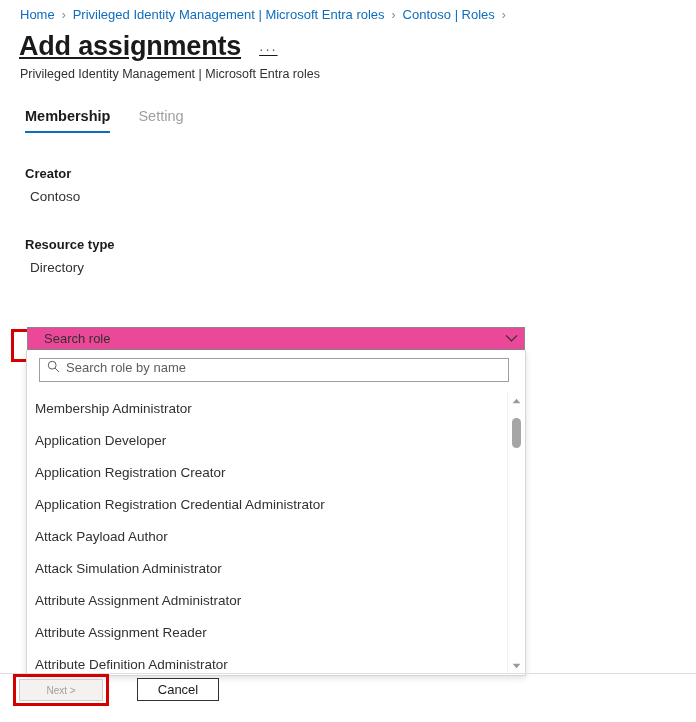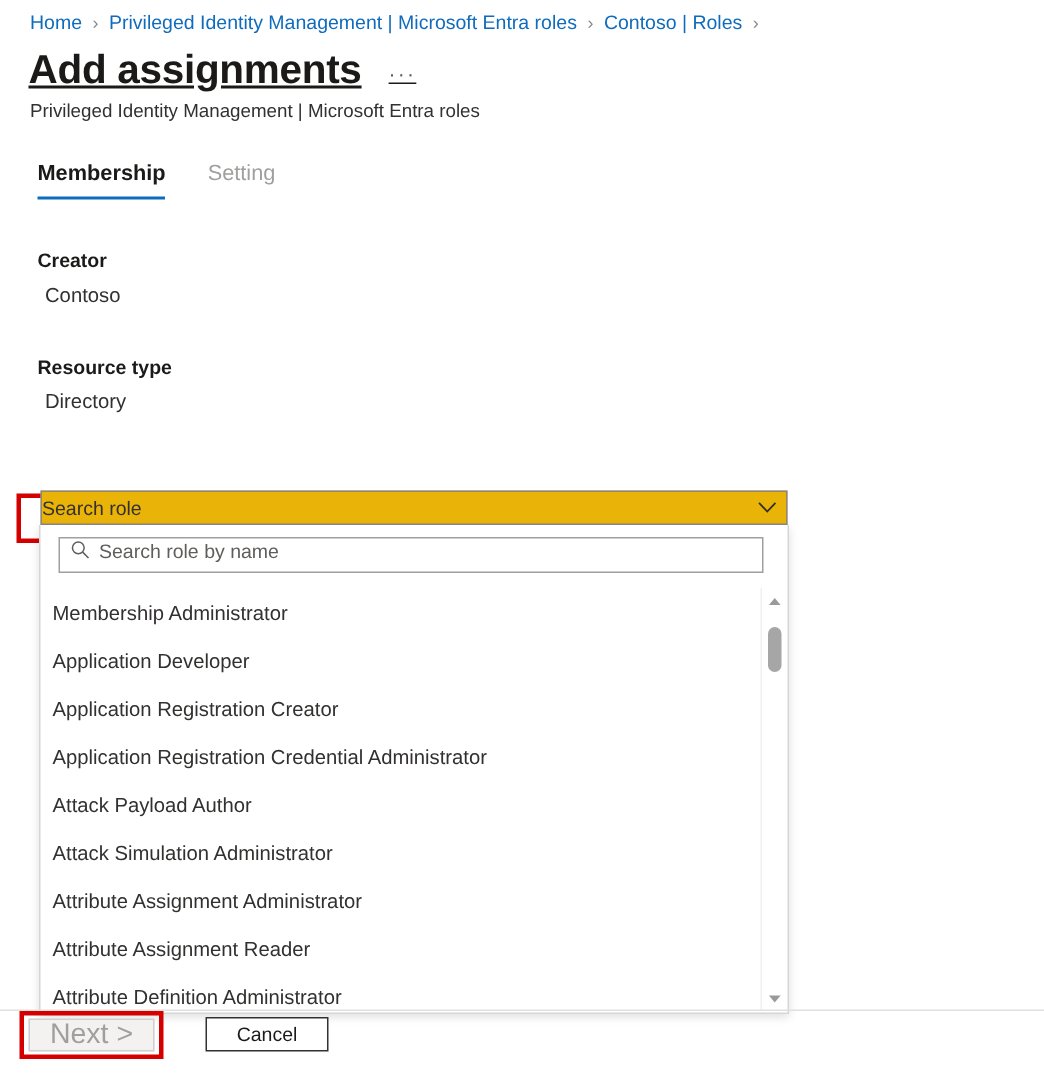--- a/index.html
+++ b/index.html
@@ -161,24 +161,24 @@
   }
 
   
   .combobox {
     position: absolute;
     left: 27px;
     top: 327px;
     width: 498px;
     height: 23px;
     border: 1px solid #8a8886;
-    background: #eab308;
-    display: flex;
-    align-items: center;
-    padding: 0 6px 0 0;
+    background: #ec4899;
+    display: flex;
+    align-items: center;
+    padding: 0 6px 0 16px;
     cursor: pointer;
   }
   .combobox-text {
     font-size: 13px;
     line-height: 18px;
     color: #323130;
     flex: 1;
   }
   .combobox-chevron {
     width: 14px;
@@ -300,21 +300,21 @@
     display: flex;
     align-items: center;
     justify-content: center;
   }
   .btn-next {
     width: 84px;
     height: 22px;
     background: #f3f2f1;
     border: 1px solid #d0cece;
     color: #a19f9d;
-    font-size: 19px;
+    font-size: 10px;
     font-family: "Liberation Sans", sans-serif;
     display: flex;
     align-items: center;
     justify-content: center;
     cursor: default;
   }
   .btn-cancel {
     position: absolute;
     left: 137px;
     top: 678px;

